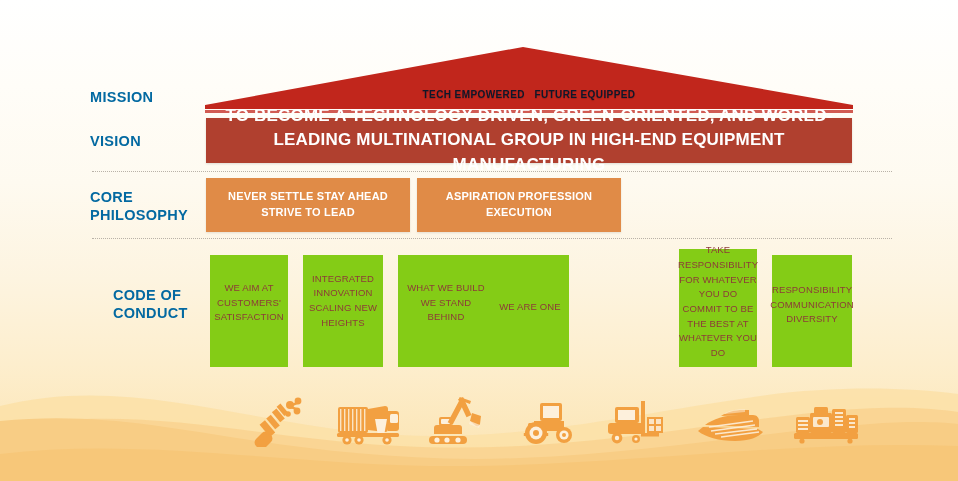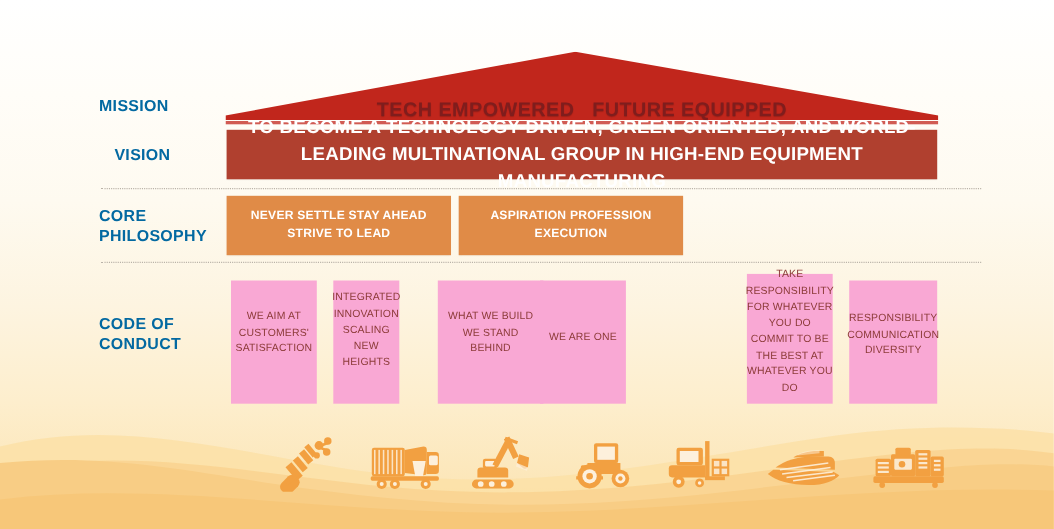--- a/index.html
+++ b/index.html
@@ -50,21 +50,21 @@
     position: absolute;
     left: 90px;
     width: 120px;
     color: #0369a1;
     font-weight: bold;
     font-size: 14.5px;
     line-height: 1.26;
     letter-spacing: 0.3px;
   }
   #label-mission   { top: 88px; }
-  #label-vision    { top: 132px; margin-left: 14px; }
+  #label-vision    { top: 132px; }
   #label-core      { top: 188px; }
   #label-code      { top: 286px; }
 
   
   .divider {
     position: absolute;
     left: 92px;
     width: 800px;
     height: 0;
     border-top: 1px dotted #b9b2a8;
@@ -77,23 +77,23 @@
     position: absolute;
     left: 205px; top: 47px;
     width: 648px; height: 67px;
   }
   #roof svg { display: block; }
   #roof-text {
     position: absolute;
     left: 0; top: 42px;
     width: 648px;
     text-align: center;
-    color: #7f1d1d;
+    color: #0f172a;
     font-weight: bold;
-    font-size: 18px;
+    font-size: 10px;
     letter-spacing: 0.4px;
     text-shadow: 0 1px 1px rgba(0,0,0,.18);
     white-space: pre;
   }
 
   
   #vision-banner {
     position: absolute;
     left: 206px; top: 118px;
     width: 646px; height: 45px;
@@ -143,38 +143,38 @@
   }
 
   
   #conduct-row {
     position: absolute;
     left: 210px; top: 249px;
     width: 642px; height: 118px;
   }
   .conduct-card {
     position: absolute;
-    background: #f9a8d4;
+    background: #84cc16;
     display: flex;
     align-items: center;
     justify-content: center;
   }
   .conduct-text {
     color: #8c3b38;
     font-size: 9.5px;
     line-height: 1.55;
     letter-spacing: 0.15px;
     text-align: center;
     padding: 0 5px;
     white-space: pre-line;
     position: relative;
   }
   
   .conduct-card.c0 { left: 0px;   width: 78px;  top: 6px;  height: 112px; }
-  .conduct-card.c1 { left: 93px;  width: 60px;  top: 6px;  height: 112px; }
+  .conduct-card.c1 { left: 93px;  width: 80px;  top: 6px;  height: 112px; }
   .conduct-card.c2 { left: 188px; width: 96px;  top: 6px;  height: 112px; }
   .conduct-card.c3 { left: 281px; width: 78px;  top: 6px;  height: 112px; }
   .conduct-card.c4 { left: 374px; width: 80px;  top: 6px;  height: 112px; }
   .conduct-card.c5 { left: 469px; width: 78px;  top: 0px;  height: 118px; }
   .conduct-card.c6 { left: 562px; width: 80px;  top: 6px;  height: 112px; }
 
   
   .conduct-card.c0 .conduct-text { top: -8px; }
   .conduct-card.c1 .conduct-text { top: -10px; }
   .conduct-card.c2 .conduct-text { top: -8px; }
@@ -352,21 +352,21 @@
         <circle cx="58" cy="42" r="2.6"></circle>
       </g>
     </svg>
   </span>
 </div>
 
 <div class="row-label" id="label-mission">MISSION</div>
 <div class="row-label" id="label-vision">VISION</div>
 <div class="row-label" id="label-core" style="white-space: pre-line;">CORE
 PHILOSOPHY</div>
-<div class="row-label" id="label-code" style="white-space: pre-line;">CODE OF
+<div class="row-label" id="label-code" style="white-space: pre-line; margin-left: 23px;">CODE OF
 CONDUCT</div>
 
 <div class="divider" id="divider-1"></div>
 <div class="divider" id="divider-2"></div>
 
 <div id="roof">
   <svg width="648" height="67" viewBox="0 0 648 67">
     <polygon points="318,0 648,58 648,62 0,62 0,58" fill="#c1261c"></polygon>
     <rect x="0" y="63" width="648" height="3" fill="#c1261c" opacity="0.75"></rect>
   </svg>

